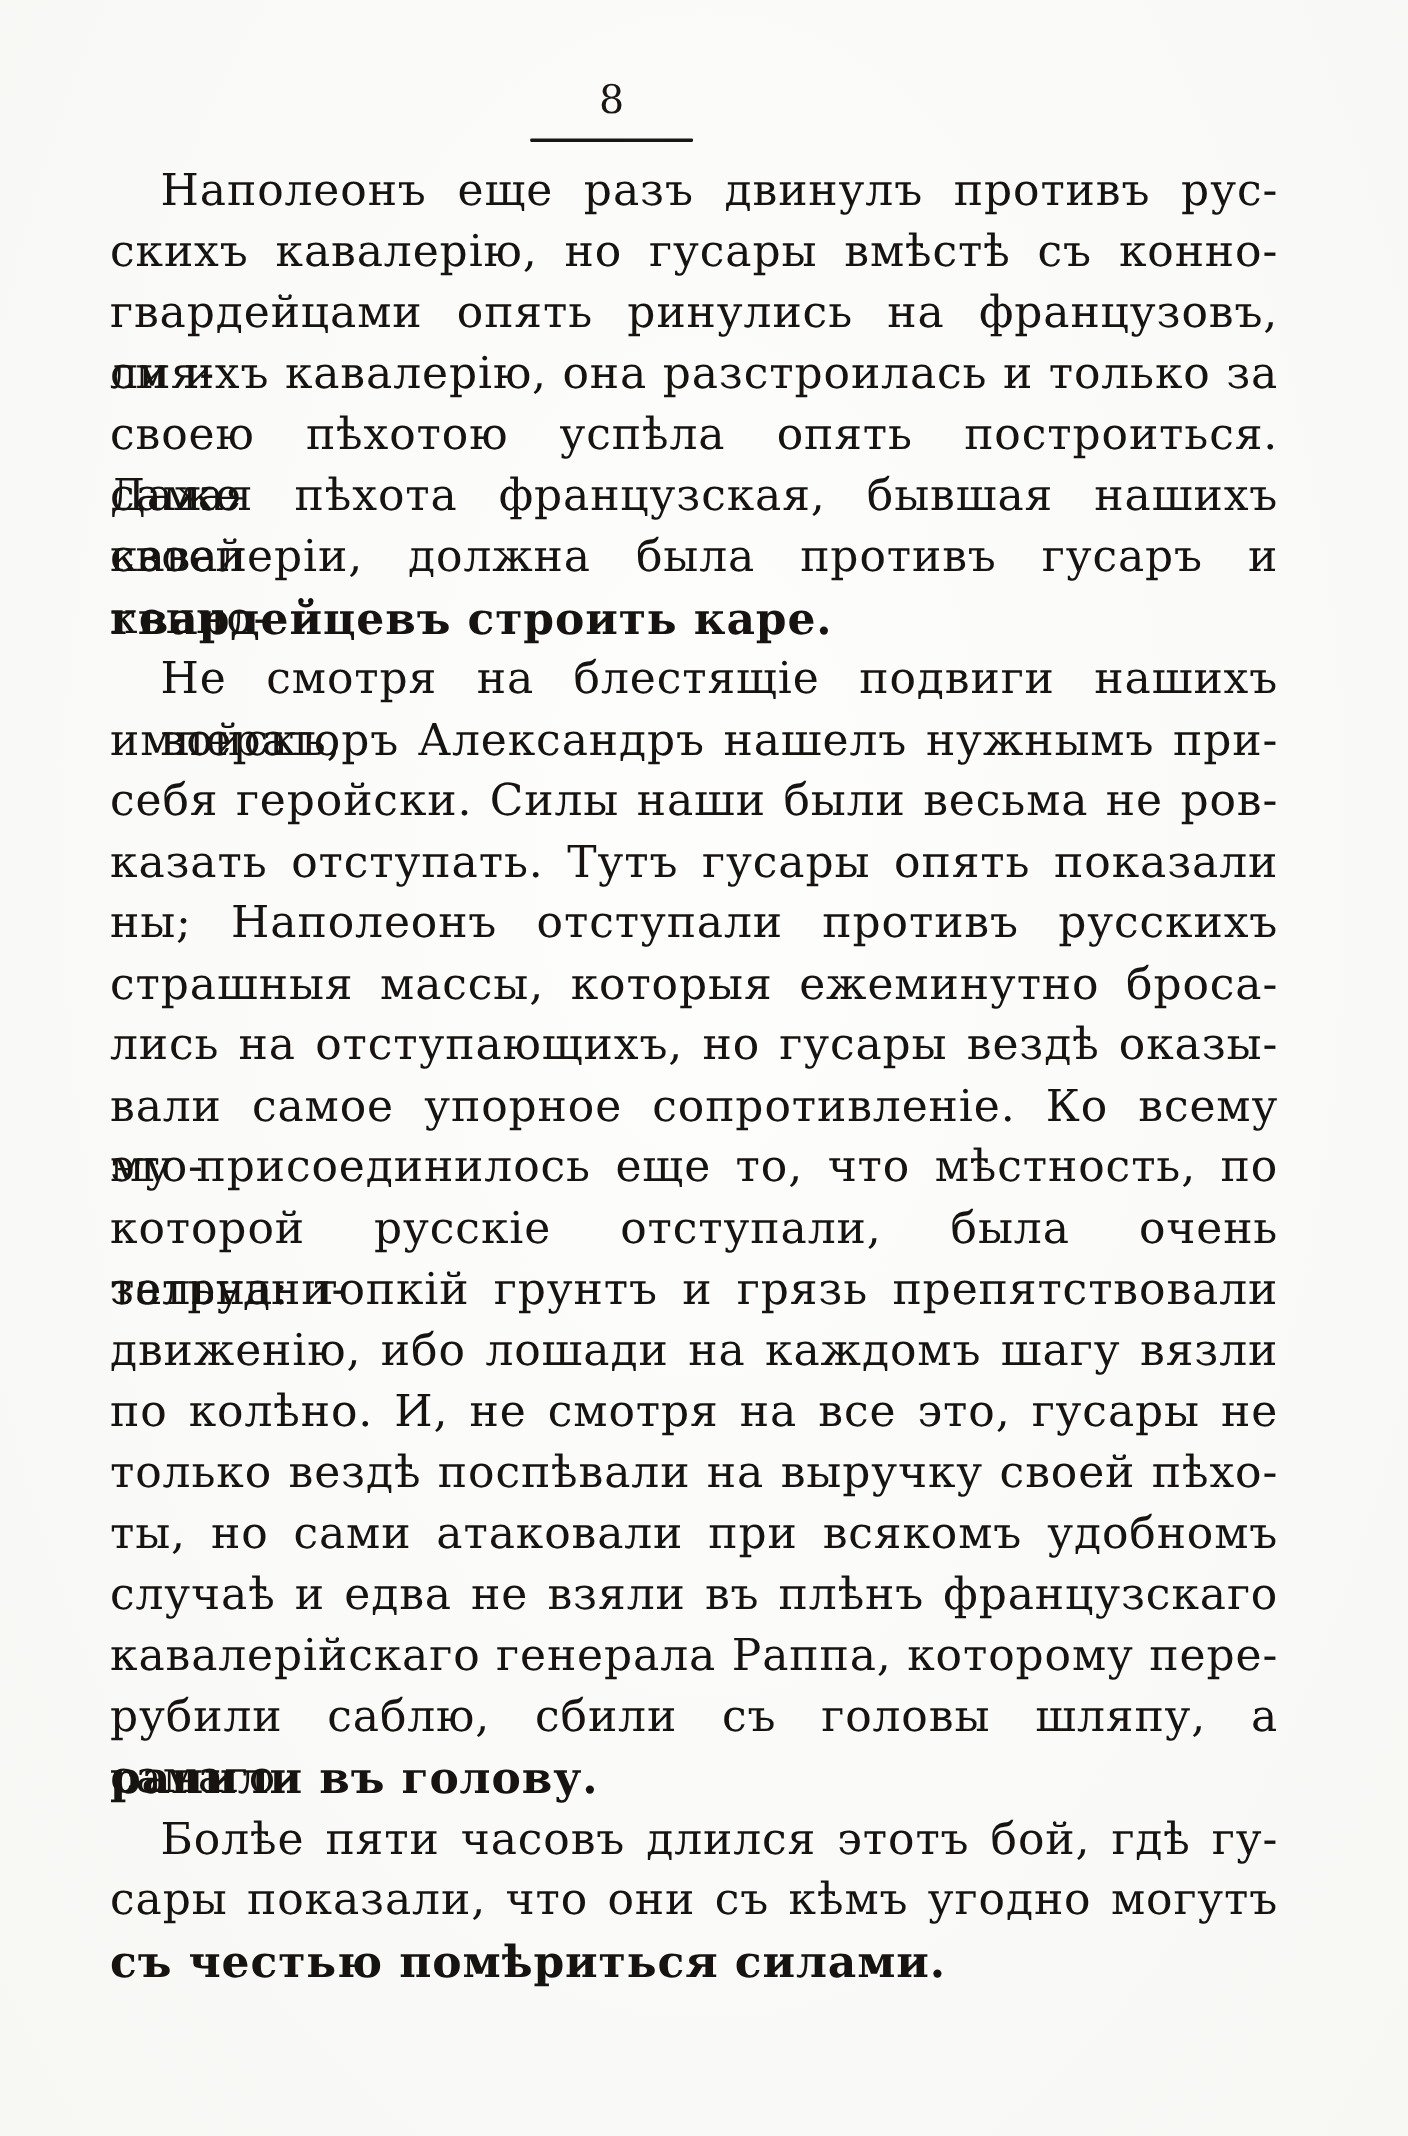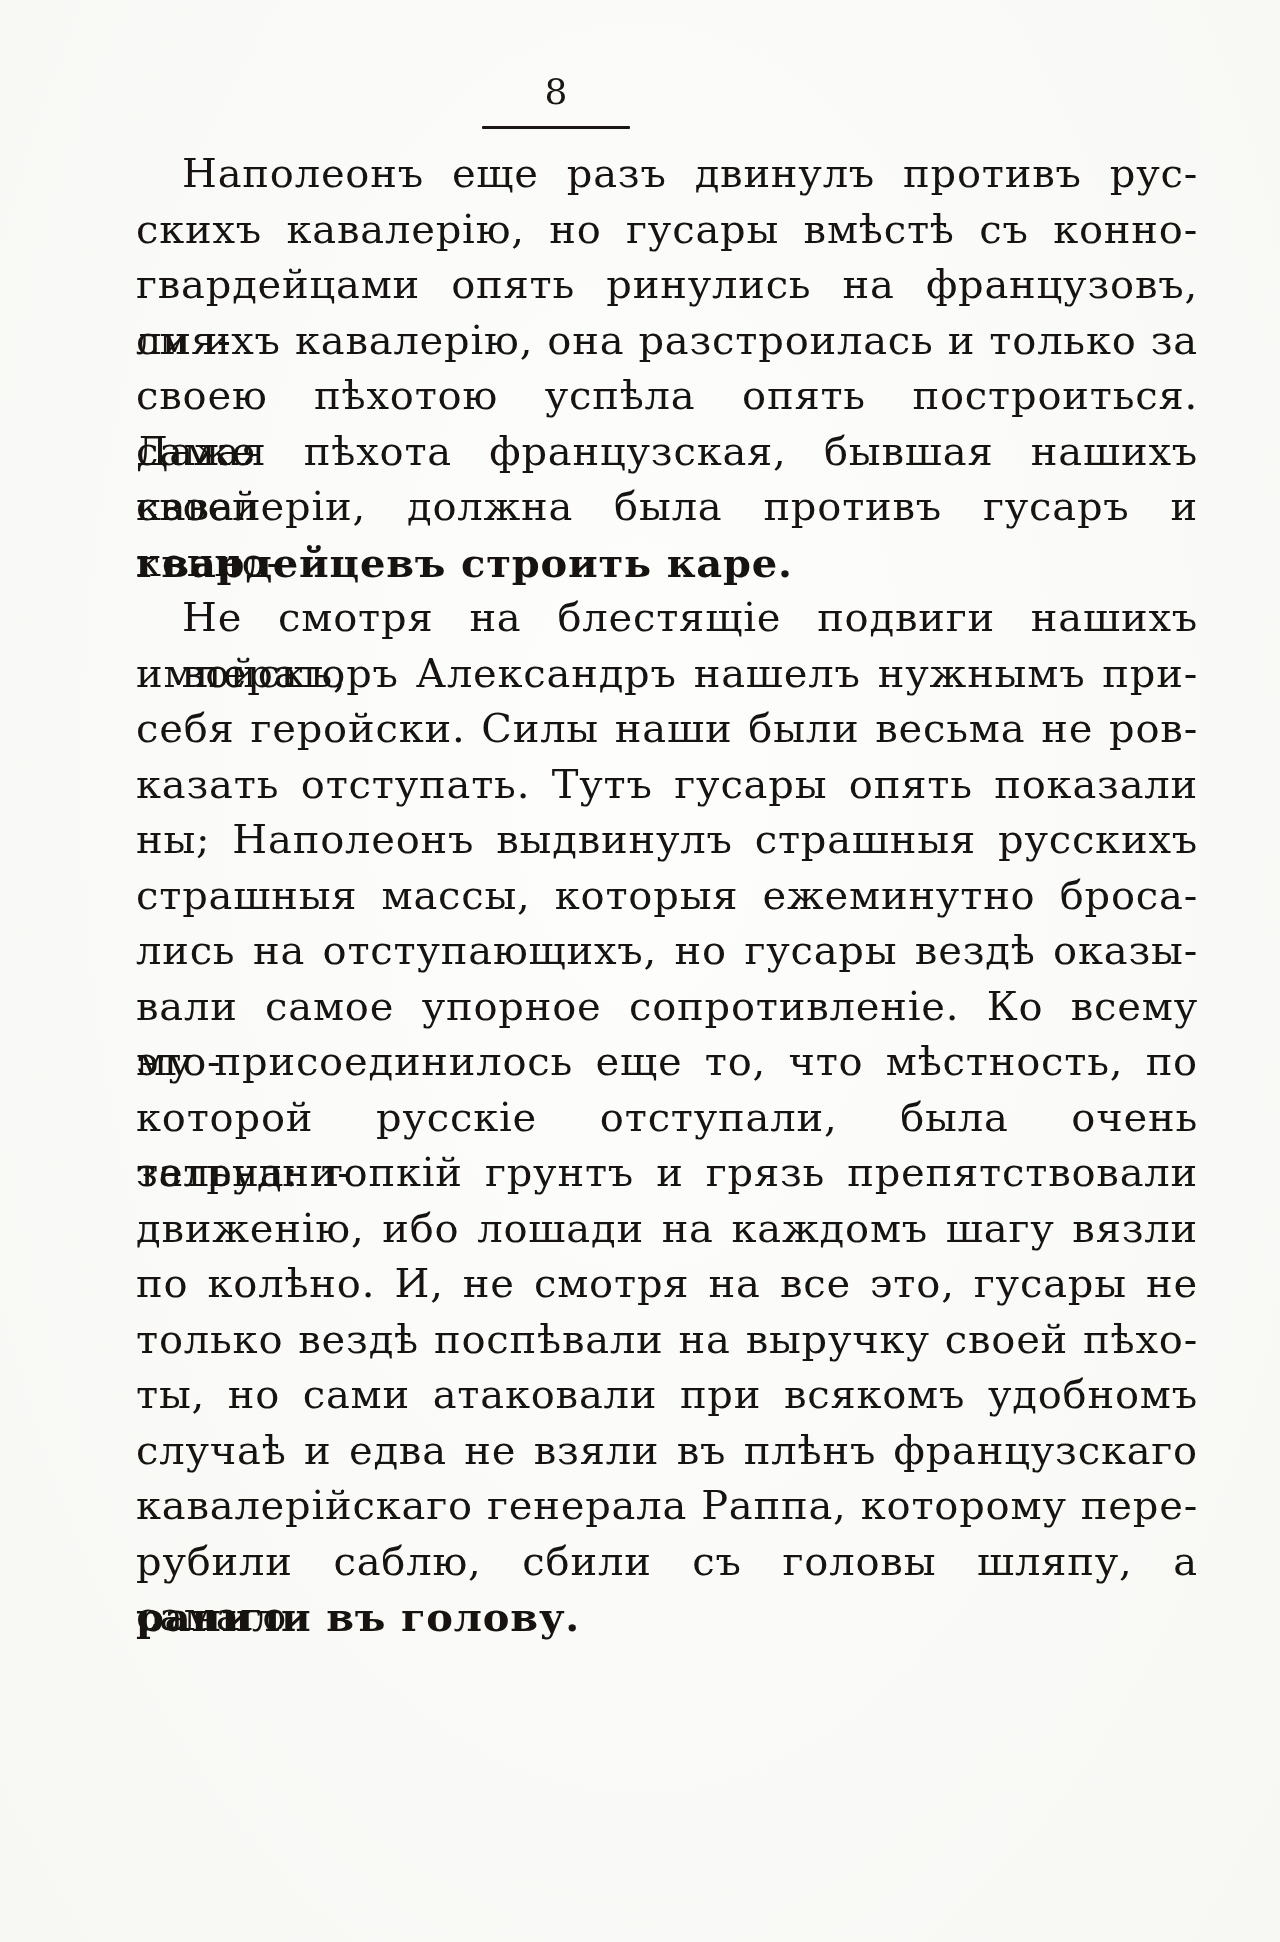--- a/index.html
+++ b/index.html
@@ -39,21 +39,20 @@
     height: 3px;
     background: #191613;
     margin: 14px auto 0 auto;
     border-radius: 1px;
   }
   .text-block {
     position: absolute;
     left: 100px;
     top: 146px;
     width: 1062px;
-    margin-left: 36px;
   }
   .line {
     font-size: 40px;
     height: 55.5px;
     line-height: 55.5px;
     letter-spacing: 0.02em;
     text-align: justify;
     text-align-last: justify;
     white-space: nowrap;
     
@@ -88,32 +87,37 @@
       <div class="line">самая пѣхота французская, бывшая нашихъ своей</div>
       <div class="line">кавалеріи, должна была противъ гусаръ и конно-</div>
       <div class="line last">гвардейцевъ строить каре.</div>
     </div>
 
     <div>
       <div class="line indent">Не смотря на блестящіе подвиги нашихъ войскъ,</div>
       <div class="line">императоръ Александръ нашелъ нужнымъ при-</div>
       <div class="line">себя геройски. Силы наши были весьма не ров-</div>
       <div class="line">казать отступать. Тутъ гусары опять показали</div>
-      <div class="line">ны; Наполеонъ выдвинулъ страшныя русскихъ</div>
+      <div class="line">ны; Наполеонъ отступали противъ русскихъ</div>
       <div class="line">страшныя массы, которыя ежеминутно броса-</div>
       <div class="line">лись на отступающихъ, но гусары вездѣ оказы-</div>
       <div class="line">вали самое упорное сопротивленіе. Ко всему это-</div>
       <div class="line">му присоединилось еще то, что мѣстность, по</div>
       <div class="line">которой русскіе отступали, была очень затрудни-</div>
       <div class="line">тельна: топкій грунтъ и грязь препятствовали</div>
       <div class="line">движенію, ибо лошади на каждомъ шагу вязли</div>
       <div class="line">по колѣно. И, не смотря на все это, гусары не</div>
       <div class="line">только вездѣ поспѣвали на выручку своей пѣхо-</div>
       <div class="line">ты, но сами атаковали при всякомъ удобномъ</div>
       <div class="line">случаѣ и едва не взяли въ плѣнъ французскаго</div>
       <div class="line">кавалерійскаго генерала Раппа, которому пере-</div>
       <div class="line">рубили саблю, сбили съ головы шляпу, а самаго</div>
       <div class="line last">ранили въ голову.</div>
     </div>
 
+    <div>
+      <div class="line indent">Болѣе пяти часовъ длился этотъ бой, гдѣ гу-</div>
+      <div class="line">сары показали, что они съ кѣмъ угодно могутъ</div>
+      <div class="line last">съ честью помѣриться силами.</div>
+    </div>
 
   </div>
 </div>
 
 </body></html>

